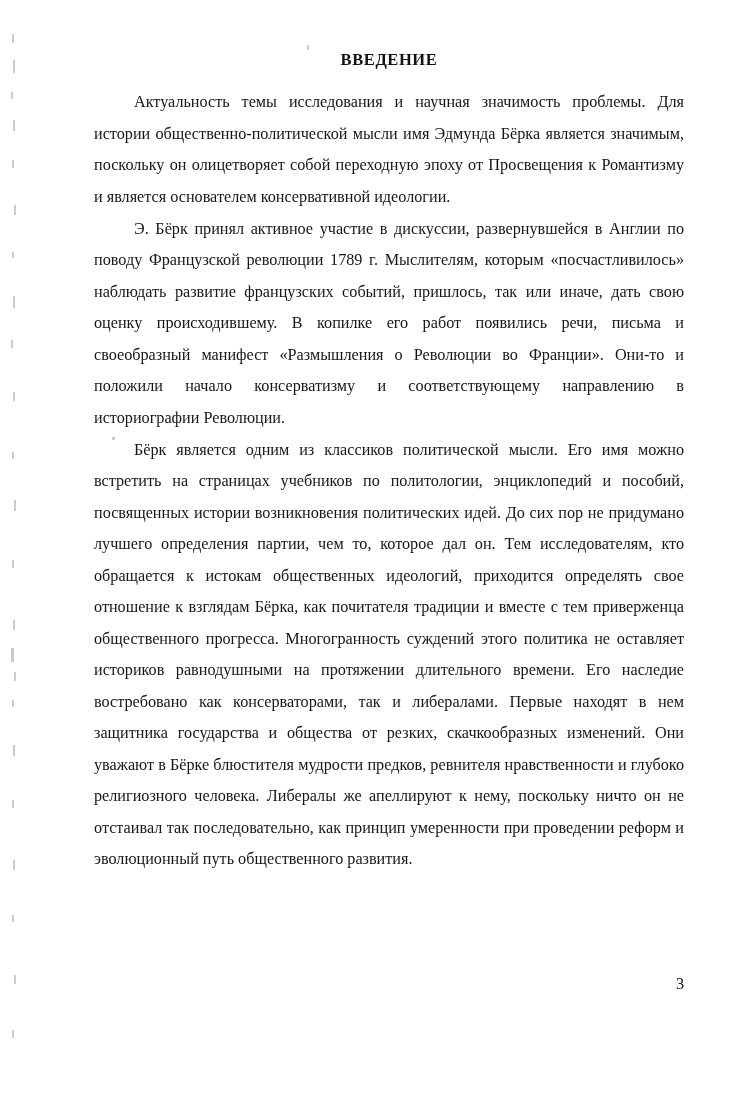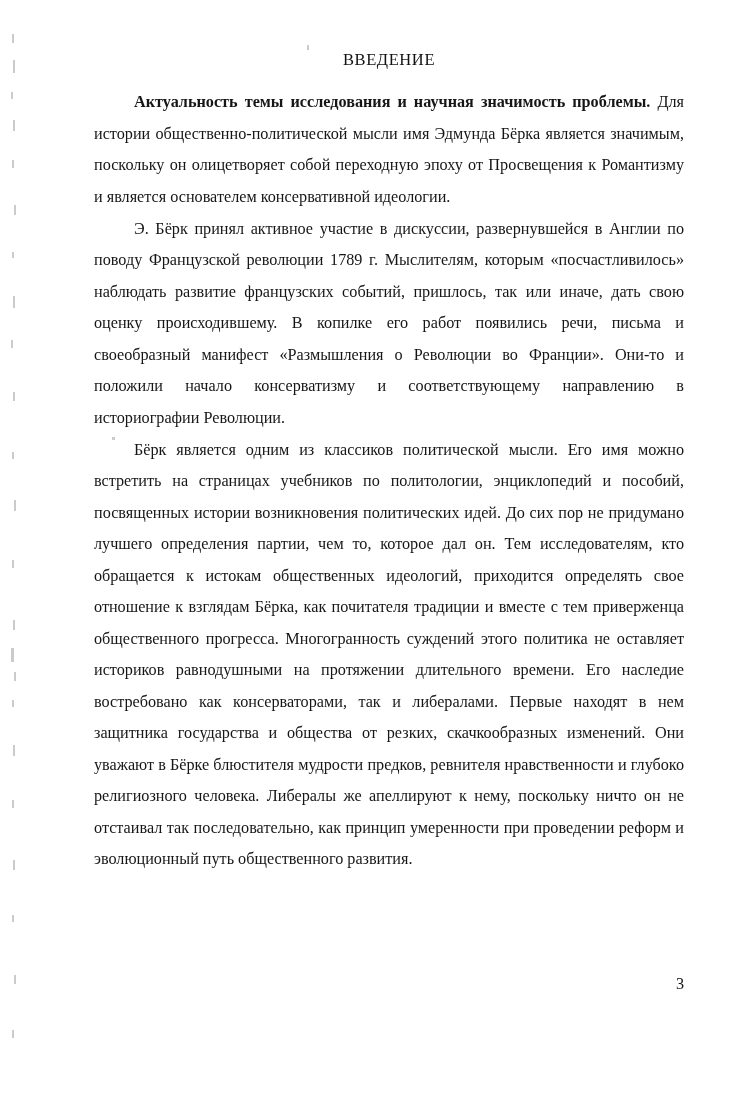--- a/index.html
+++ b/index.html
@@ -37,39 +37,39 @@
     opacity: 0.75;
   }
   .content {
     position: absolute;
     left: 94px;
     top: 50px;
     width: 590px;
   }
   .doc-title {
     text-align: center;
-    font-weight: normal;
+    font-weight: bold;
     font-size: 16.5px;
     letter-spacing: 0.6px;
     margin: 0 0 17px 0;
     color: #131313;
   }
   p.para {
     margin: 0 0 0.5px 0;
     text-align: justify;
     text-justify: inter-word;
     font-size: 16.2px;
     line-height: 31.5px;
     text-indent: 40px;
     color: #161616;
   }
   p.para + p.para {
   }
   .para b {
-    font-weight: bold;
+    font-weight: normal;
     margin-top: 48px;
   }
   .page-number {
     position: absolute;
     left: 0;
     top: 925px;
     width: 590px;
     text-align: right;
     font-size: 16.2px;
     color: #161616;

